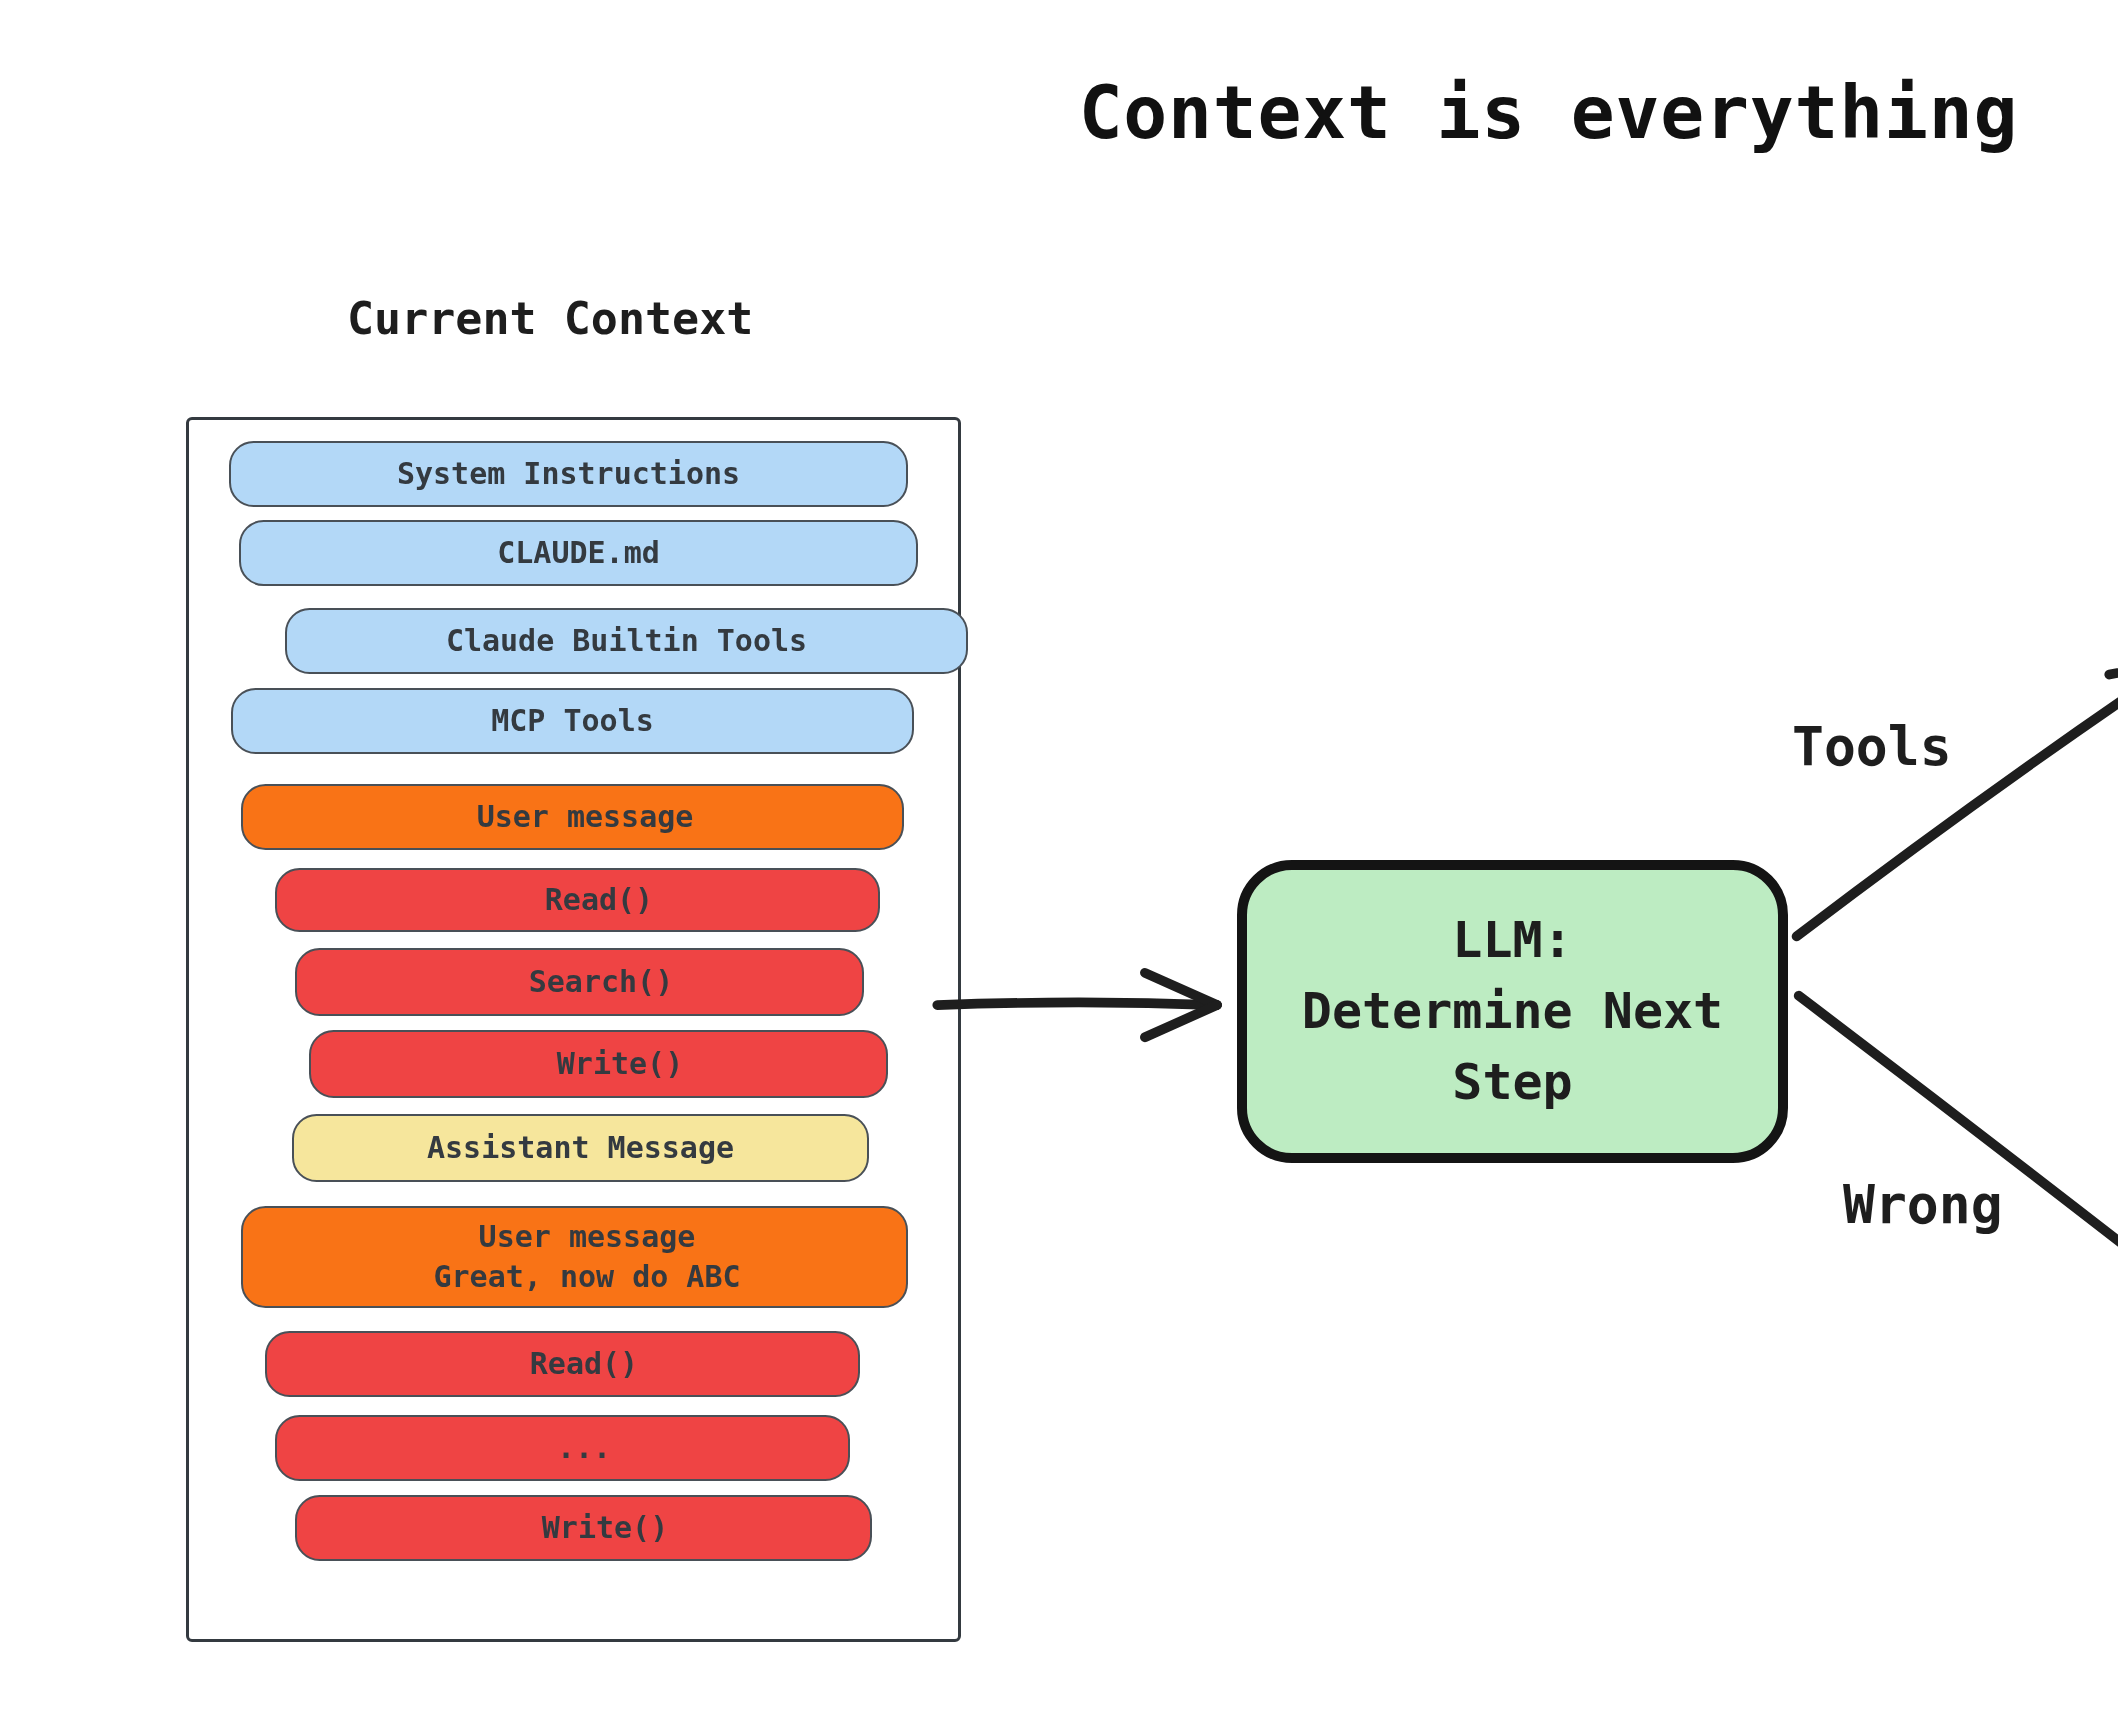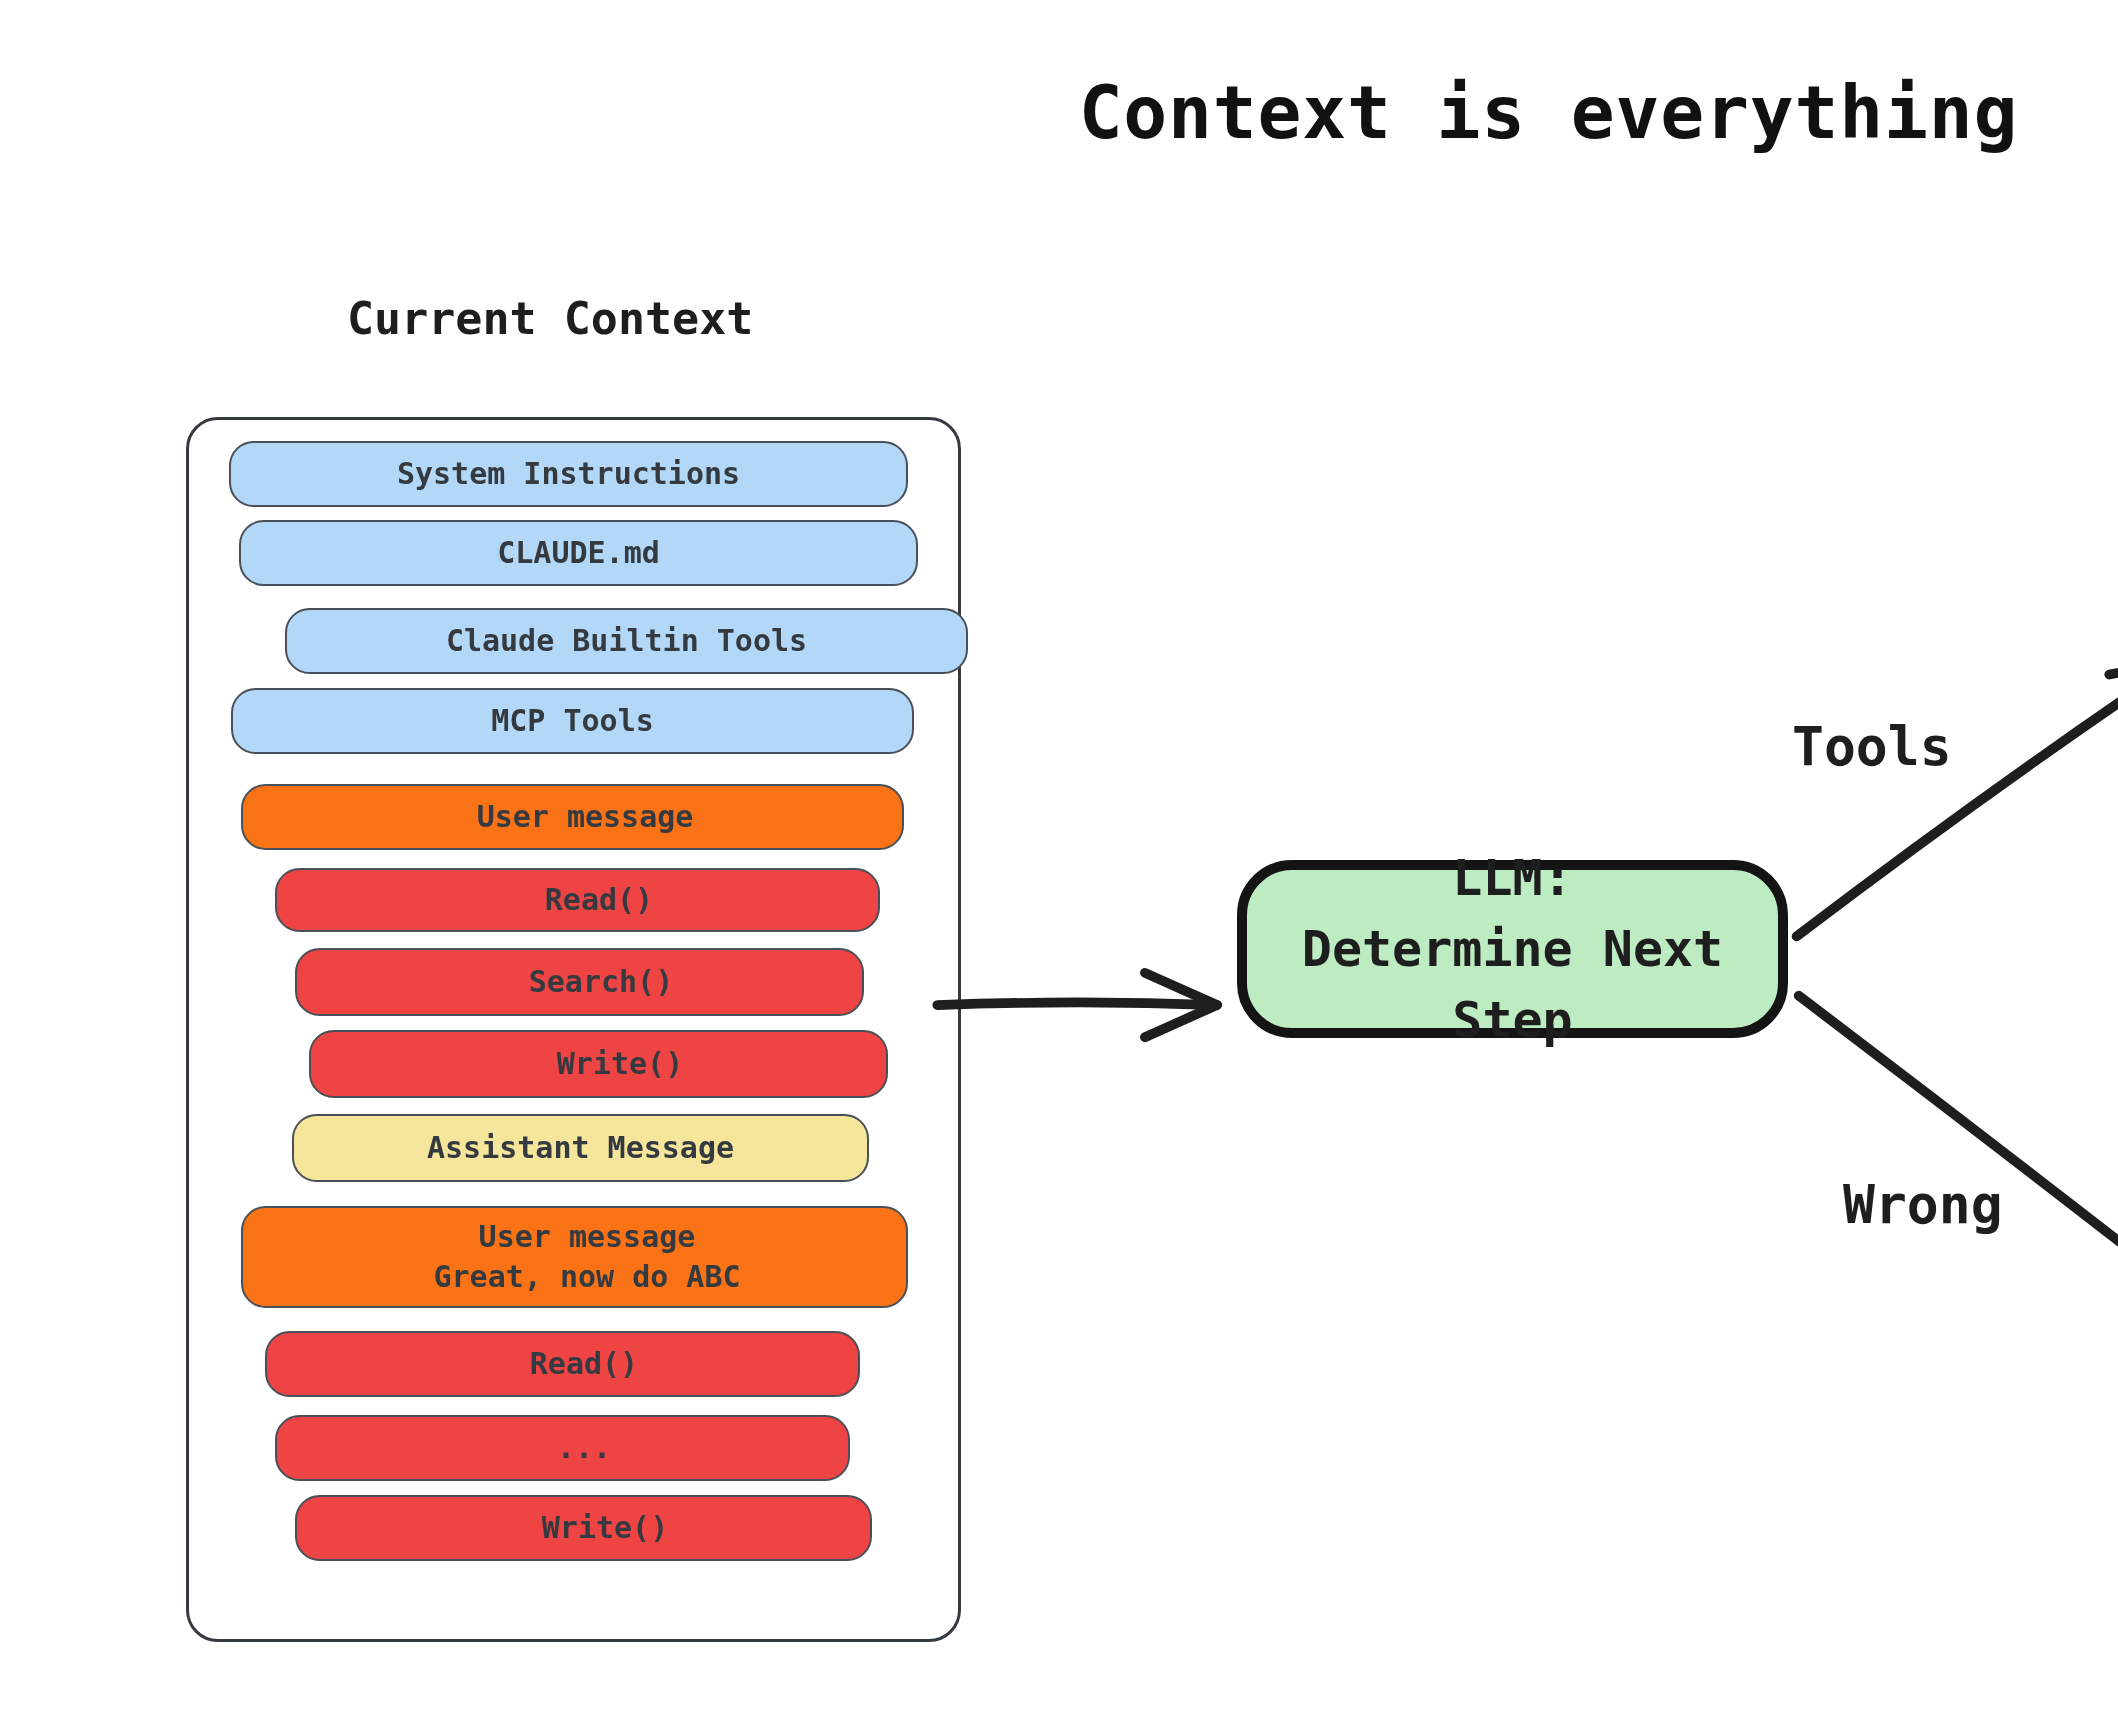--- a/index.html
+++ b/index.html
@@ -27,21 +27,21 @@
     text-align: left;
     font-size: 45px;
     font-weight: 700;
     color: #1e1e1e;
   }
   .stack {
     position: absolute;
     left: 186px; top: 417px;
     width: 775px; height: 1225px;
     border: 3.4px solid #343a40;
-    border-radius: 32px;
+    border-radius: 6px;
     background: #ffffff;
     box-sizing: border-box;
   }
   .item {
     position: absolute;
     box-sizing: border-box;
     border: 2.5px solid #495057;
     border-radius: 24.6px;
     display: flex;
     align-items: center;
@@ -56,21 +56,21 @@
   .bg-blue   { background: #b3d8f7; }
   .bg-green  { background: #f97316; padding-left: 25px; }
   .bg-purple { background: #ef4444; padding-left: 43px; }
   .bg-yellow { background: #f6e69c; }
 
   .arrows { position: absolute; left: 0; top: 0; }
 
   .llm-box {
     position: absolute;
     left: 1237px; top: 860px;
-    width: 551px; height: 178px;
+    width: 551px; height: 303px;
     background: #bdecc2;
     border: 10.2px solid #141414;
     border-radius: 55px;
     box-sizing: border-box;
     display: flex;
     flex-direction: column;
     align-items: center;
     justify-content: center;
     font-size: 50px;
     font-weight: 700;

